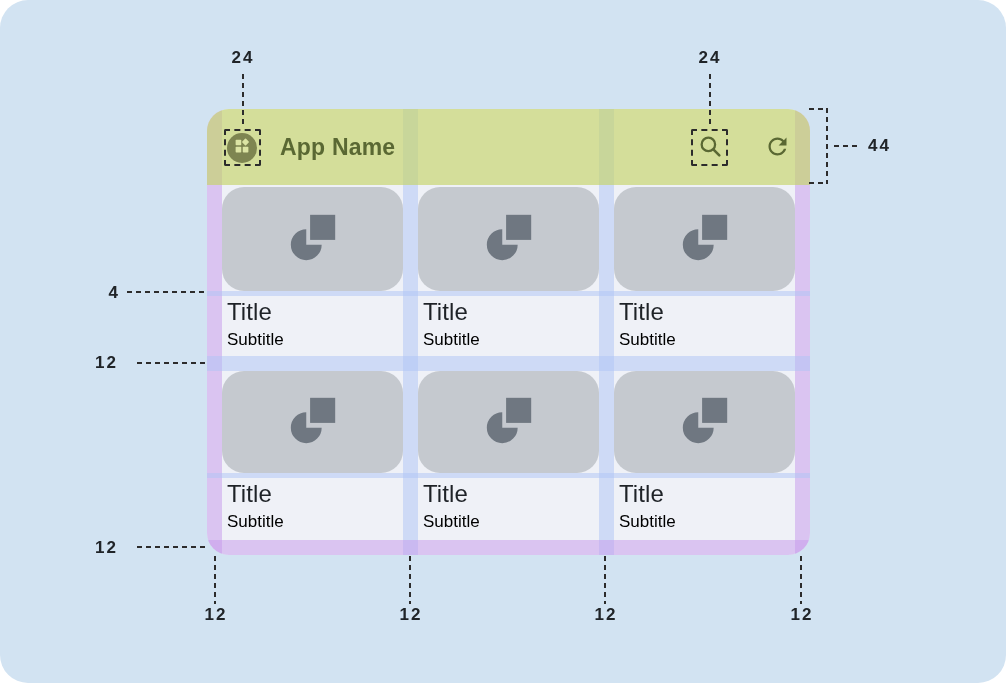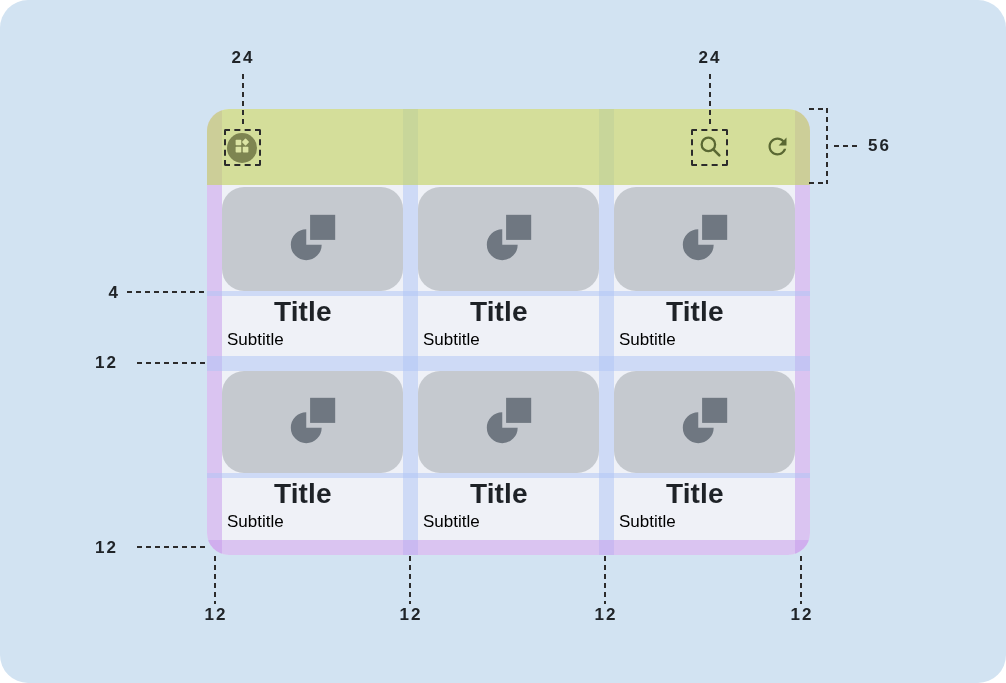--- a/index.html
+++ b/index.html
@@ -13,21 +13,21 @@
   
   .mock {
     position:absolute; left:207px; top:109px; width:603px; height:446px;
     background:#EFF1F7; border-radius:22px; overflow:hidden;
   }
   .card-img {
     position:absolute; width:181px; background:#C5C9CF; border-radius:22px;
     display:flex; align-items:center; justify-content:center; z-index:1;
   }
   .card-txt { position:absolute; width:181px; padding:2px 0 0 5px; z-index:1; }
-  .card-title { font-size:28px; font-weight:700; color:#1E2227; line-height:28px; letter-spacing:.1px;margin-left:47px; }
+  .card-title { font-size:24px; font-weight:400; color:#1E2227; line-height:28px; letter-spacing:.1px; }
   .card-sub   { font-size:17px; font-weight:400; color:#000000; line-height:28px; }
   .r1i { top:78px;  height:104px; }
   .r1t { top:187px; height:60px;  }
   .r2i { top:262px; height:102px; }
   .r2t { top:369px; height:62px;  }
   .c1 { left:15px; } .c2 { left:211px; } .c3 { left:407px; }
 
   
   .ol { position:absolute; z-index:2; }
   .ol-purple { background:rgba(198,152,236,.5); }
@@ -147,20 +147,21 @@
     <div class="appbar-content">
       <div class="keyline-box nav-box"></div>
       <div class="nav-circle">
         <span><svg width="18" height="18" viewBox="0 0 24 24" fill="#DCE4A4">
               <rect x="3.5" y="3.5" width="7.5" height="7.5" rx="1"></rect>
               <rect x="3.5" y="13" width="7.5" height="7.5" rx="1"></rect>
               <rect x="13" y="13" width="7.5" height="7.5" rx="1"></rect>
               <rect x="13.2" y="3.2" width="7" height="7" rx="1" transform="rotate(45 16.7 6.7)"></rect>
             </svg></span>
       </div>
+      <div class="app-title">App Name</div>
       <div class="keyline-box search-box">
         <span><svg width="26" height="26" viewBox="0 0 24 24" fill="none" stroke="#5A6833">
               <circle cx="10.5" cy="10.5" r="6.2" stroke-width="2.1"></circle>
               <line x1="15.3" y1="15.3" x2="20.6" y2="20.6" stroke-width="2.4" stroke-linecap="round"></line>
             </svg></span>
       </div>
       <div class="refresh-btn">
         <span><svg width="27" height="27" viewBox="0 0 24 24" fill="#5A6833">
               <path d="M17.65 6.35C16.2 4.9 14.21 4 12 4c-4.42 0-7.99 3.58-8 8s3.57 8 8 8c3.73 0 6.84-2.55 7.73-6h-2.08c-.82 2.33-3.04 4-5.65 4-3.31 0-6-2.69-6-6s2.69-6 6-6c1.66 0 3.14.69 4.22 1.78L13 11h7V4l-2.35 2.35z"></path>
             </svg></span>
@@ -171,21 +172,21 @@
   <div class="lbl lbl-c" style="left:216px; top:48px; width:54px;">24</div>
   <div class="dash-v" style="left:242px; top:74px; height:54px;"></div>
 
   <div class="lbl lbl-c" style="left:683px; top:48px; width:54px;">24</div>
   <div class="dash-v" style="left:709px; top:74px; height:54px;"></div>
 
   <div class="dash-h" style="left:809px; top:108px; width:19px;"></div>
   <div class="dash-h" style="left:809px; top:182px; width:19px;"></div>
   <div class="dash-v" style="left:826px; top:108px; height:76px;"></div>
   <div class="dash-h" style="left:834px; top:145px; width:26px;"></div>
-  <div class="lbl" style="left:868px; top:136px;">56</div>
+  <div class="lbl" style="left:868px; top:136px;">44</div>
 
   <div class="lbl lbl-r" style="left:80px; top:283px; width:40px;">4</div>
   <div class="dash-h" style="left:127px; top:291px; width:80px;"></div>
 
   <div class="lbl lbl-r" style="left:78px; top:353px; width:40px;">12</div>
   <div class="dash-h" style="left:137px; top:362px; width:70px;"></div>
 
   <div class="lbl lbl-r" style="left:78px; top:538px; width:40px;">12</div>
   <div class="dash-h" style="left:137px; top:546px; width:70px;"></div>
 

